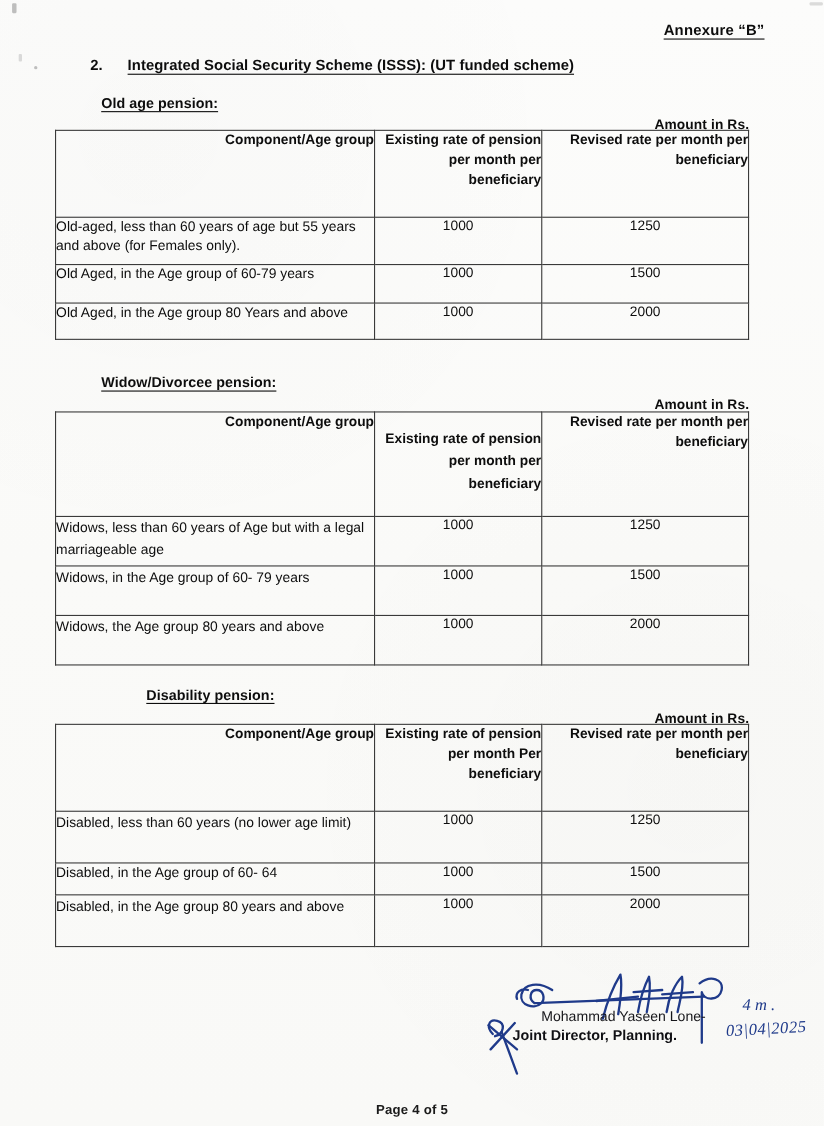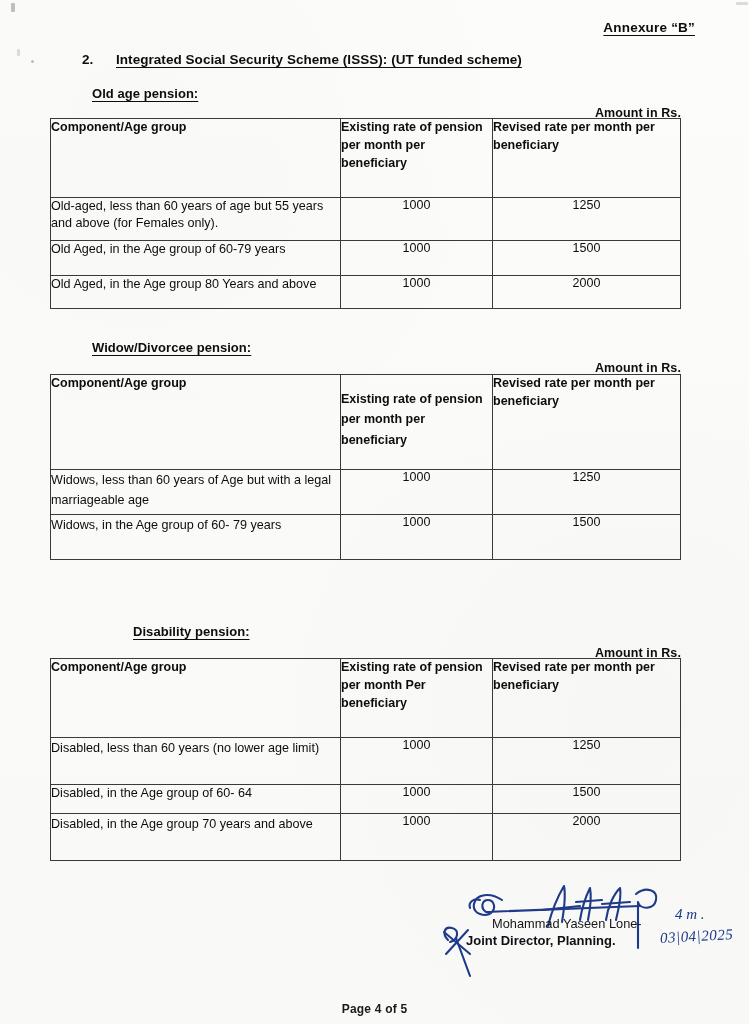--- a/index.html
+++ b/index.html
@@ -99,21 +99,21 @@
     padding: 0;
     background: transparent;
   }
   col.c1 { width: 290px; }
   col.c2 { width: 152px; }
   col.c3 { width: 188px; }
 
   th.hcell {
     font-size: 12.5px;
     font-weight: bold;
-    text-align: left;
+    text-align: right;
     line-height: 1.42;
     padding: 7px 0 7px 14px;
   }
   th.hcell.pad-l { padding-left: 0; }
 
   td.label {
     font-size: 12.6px;
     line-height: 1.34;
     padding: 5px 6px 5px 9px;
     text-align: left;
@@ -266,20 +266,25 @@
       <tr>
         <td class="label" style="height:44px;line-height:1.6;">Widows, less than 60 years of Age but with a legal marriageable age</td>
         <td class="num">1000</td>
         <td class="num">1250</td>
       </tr>
       <tr>
         <td class="label" style="height:44px;line-height:1.6;">Widows, in the Age group of 60- 79 years</td>
         <td class="num">1000</td>
         <td class="num">1500</td>
       </tr>
+      <tr>
+        <td class="label" style="height:44px;line-height:1.6;">Widows, the Age group 80 years and above</td>
+        <td class="num">1000</td>
+        <td class="num">2000</td>
+      </tr>
     </tbody>
   </table>
 
   <div class="section-head" style="top:624px;padding-left:41px;">Disability pension:</div>
   <div class="amount-note" style="top:646px;">Amount in Rs.</div>
 
   <table class="rate-table" style="top:658px;">
     <colgroup>
         <col class="c1">
         <col class="c2">
@@ -297,21 +302,21 @@
         <td class="label" style="height:46px;line-height:1.6;margin-left:21px;">Disabled, less than 60 years (no lower age limit)</td>
         <td class="num">1000</td>
         <td class="num">1250</td>
       </tr>
       <tr>
         <td class="label" style="height:28px;">Disabled, in the Age group of 60- 64</td>
         <td class="num">1000</td>
         <td class="num">1500</td>
       </tr>
       <tr>
-        <td class="label" style="height:46px;line-height:1.6;">Disabled, in the Age group 70 years and above</td>
+        <td class="label" style="height:46px;line-height:1.6;">Disabled, in the Age group 80 years and above</td>
         <td class="num">1000</td>
         <td class="num">2000</td>
       </tr>
     </tbody>
   </table>
 
   <div class="sig-wrap">
     <svg class="sig-svg" viewBox="0 0 310 110">
       <g fill="none" stroke="#1f3a8a" stroke-width="2.1" stroke-linecap="round" stroke-linejoin="round">
         <path d="M72 24 C60 16, 46 18, 44 28 C42 38, 56 42, 62 36 C66 32, 64 24, 58 24 C52 24, 50 32, 56 36 L 210 30"></path>

